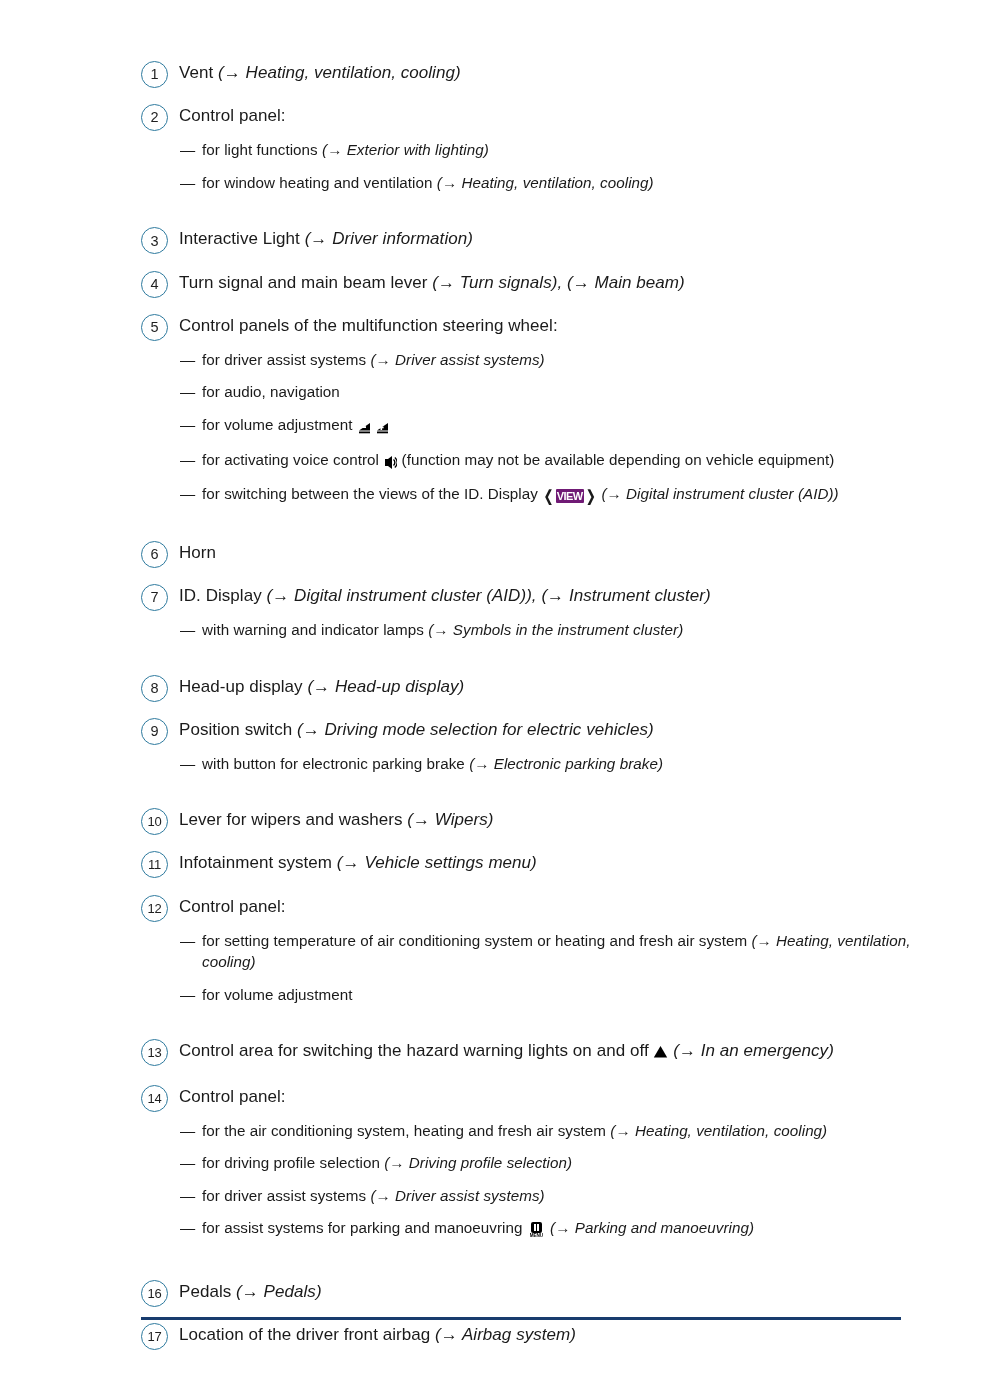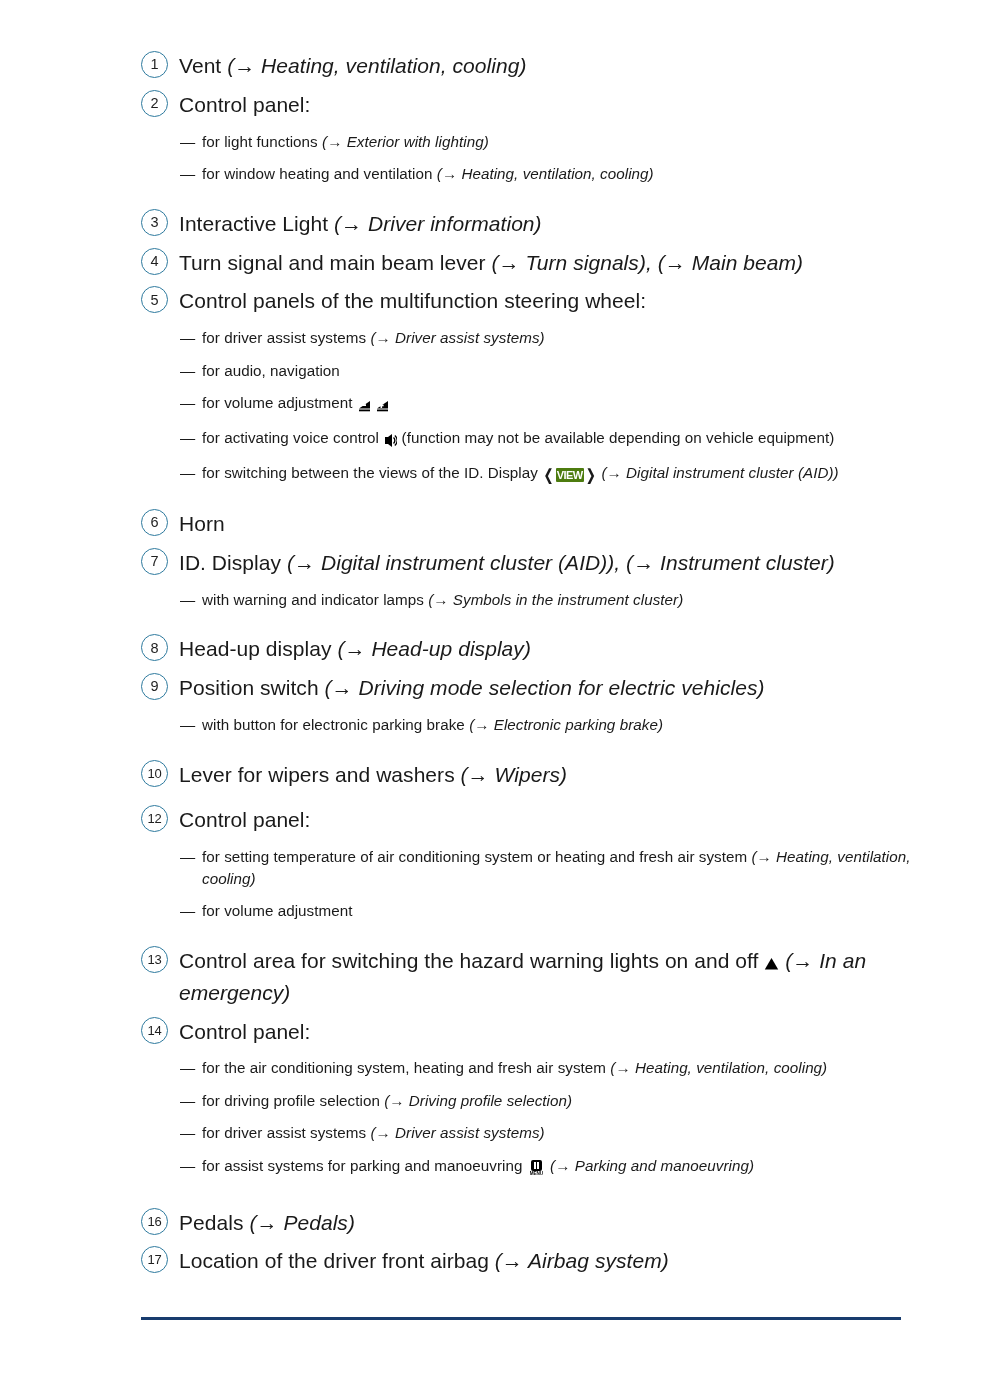--- a/index.html
+++ b/index.html
@@ -50,24 +50,25 @@
     align-items: center;
     justify-content: center;
     font-size: 14.5px;
     line-height: 1;
     color: #1f1f1f;
     letter-spacing: -0.2px;
   }
   .num-circle.wide { font-size: 13px; }
 
   .entry-text {
-    font-size: 21px;
+    font-size: 17px;
     line-height: 1.42;
     padding-top: 2px;
     letter-spacing: 0.05px;
+    margin-top: 10px;
   }
 
   
   .sub {
     position: relative;
     margin-left: 39px;
     padding-left: 22px;
     font-size: 15.2px;
     line-height: 1.42;
     letter-spacing: 0.05px;
@@ -100,21 +101,21 @@
   .vol-pair { margin: 0 1px; }
   .vol-pair svg { vertical-align: -2px; }
 
   .voice-icon svg { vertical-align: -3px; }
 
   .view-badge {
     font-family: "Liberation Sans", sans-serif;
     font-weight: bold;
     font-size: 11px;
     letter-spacing: -0.6px;
-    background: #4d7c0f;
+    background: #701a75;
     color: #fff;
     padding: 1px 1px 1px 1px;
     border-radius: 1px;
     position: relative;
     top: -1px;
     margin: 0 1px;
   }
 
   .hazard-icon svg { vertical-align: -1px; }
 
@@ -239,20 +240,24 @@
         <div class="num-circle">9</div>
         <div class="entry-text"><span>Position switch </span><span class="xref">(→ Driving mode selection for electric vehicles)</span></div>
       </div>
       <div class="sub"><span class="dash">—</span><span>with button for electronic parking brake </span><span class="xref">(→ Electronic parking brake)</span></div>
       <div class="gap-lg"></div>
       <div class="entry">
         <div class="num-circle wide">10</div>
         <div class="entry-text"><span>Lever for wipers and washers </span><span class="xref">(→ Wipers)</span></div>
       </div>
       <div class="gap-sm"></div>
+      <div class="entry">
+        <div class="num-circle wide">11</div>
+        <div class="entry-text"><span>Infotainment system </span><span class="xref">(→ Vehicle settings menu)</span></div>
+      </div>
       <div class="gap-sm"></div>
       <div class="entry">
         <div class="num-circle wide">12</div>
         <div class="entry-text"><span>Control panel:</span></div>
       </div>
       <div class="sub"><span class="dash">—</span><span>for setting temperature of air conditioning system or heating and fresh air system </span><span class="xref">(→ Heating, ventilation, cooling)</span></div>
       <div class="sub"><span class="dash">—</span><span>for volume adjustment</span></div>
       <div class="gap-lg"></div>
       <div class="entry">
         <div class="num-circle wide">13</div>

